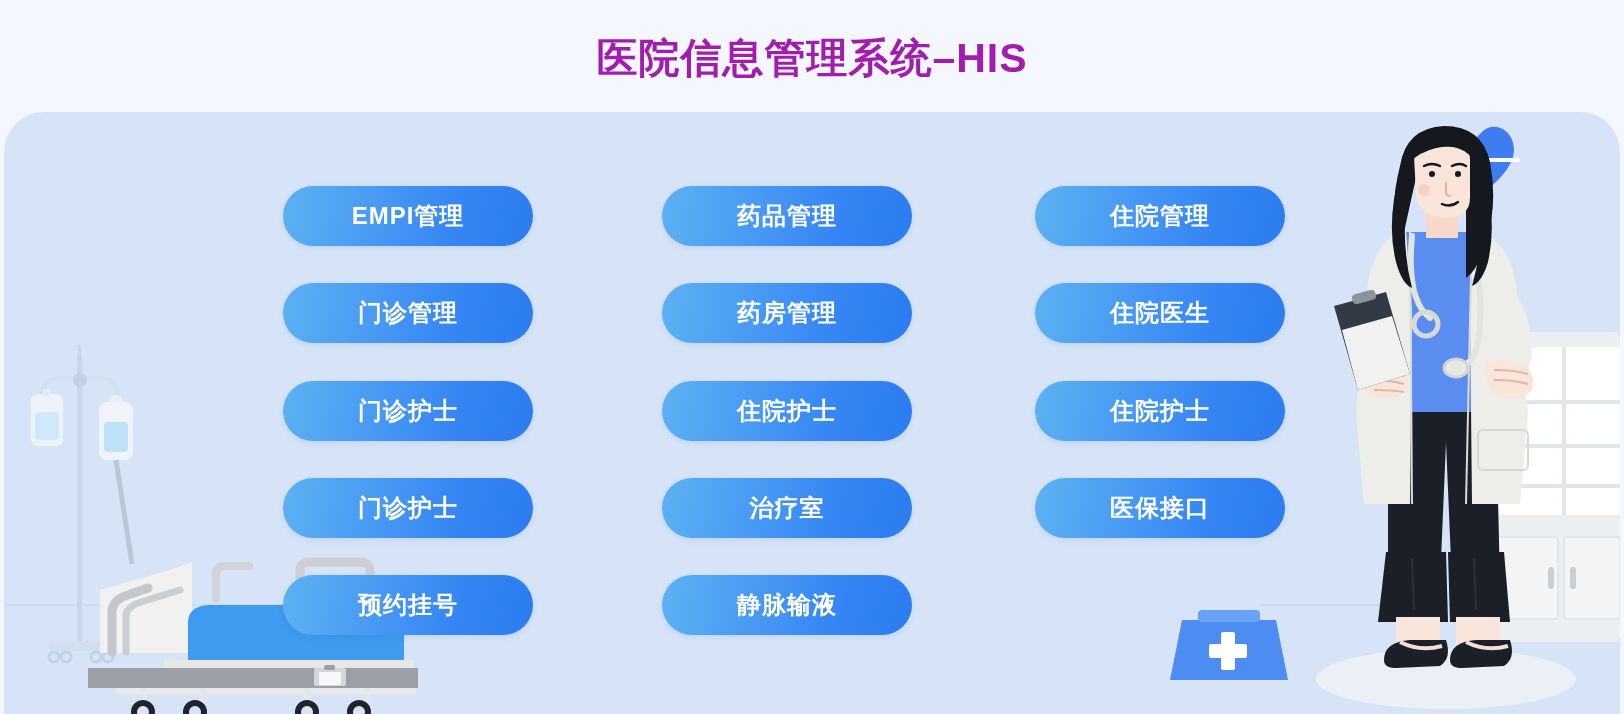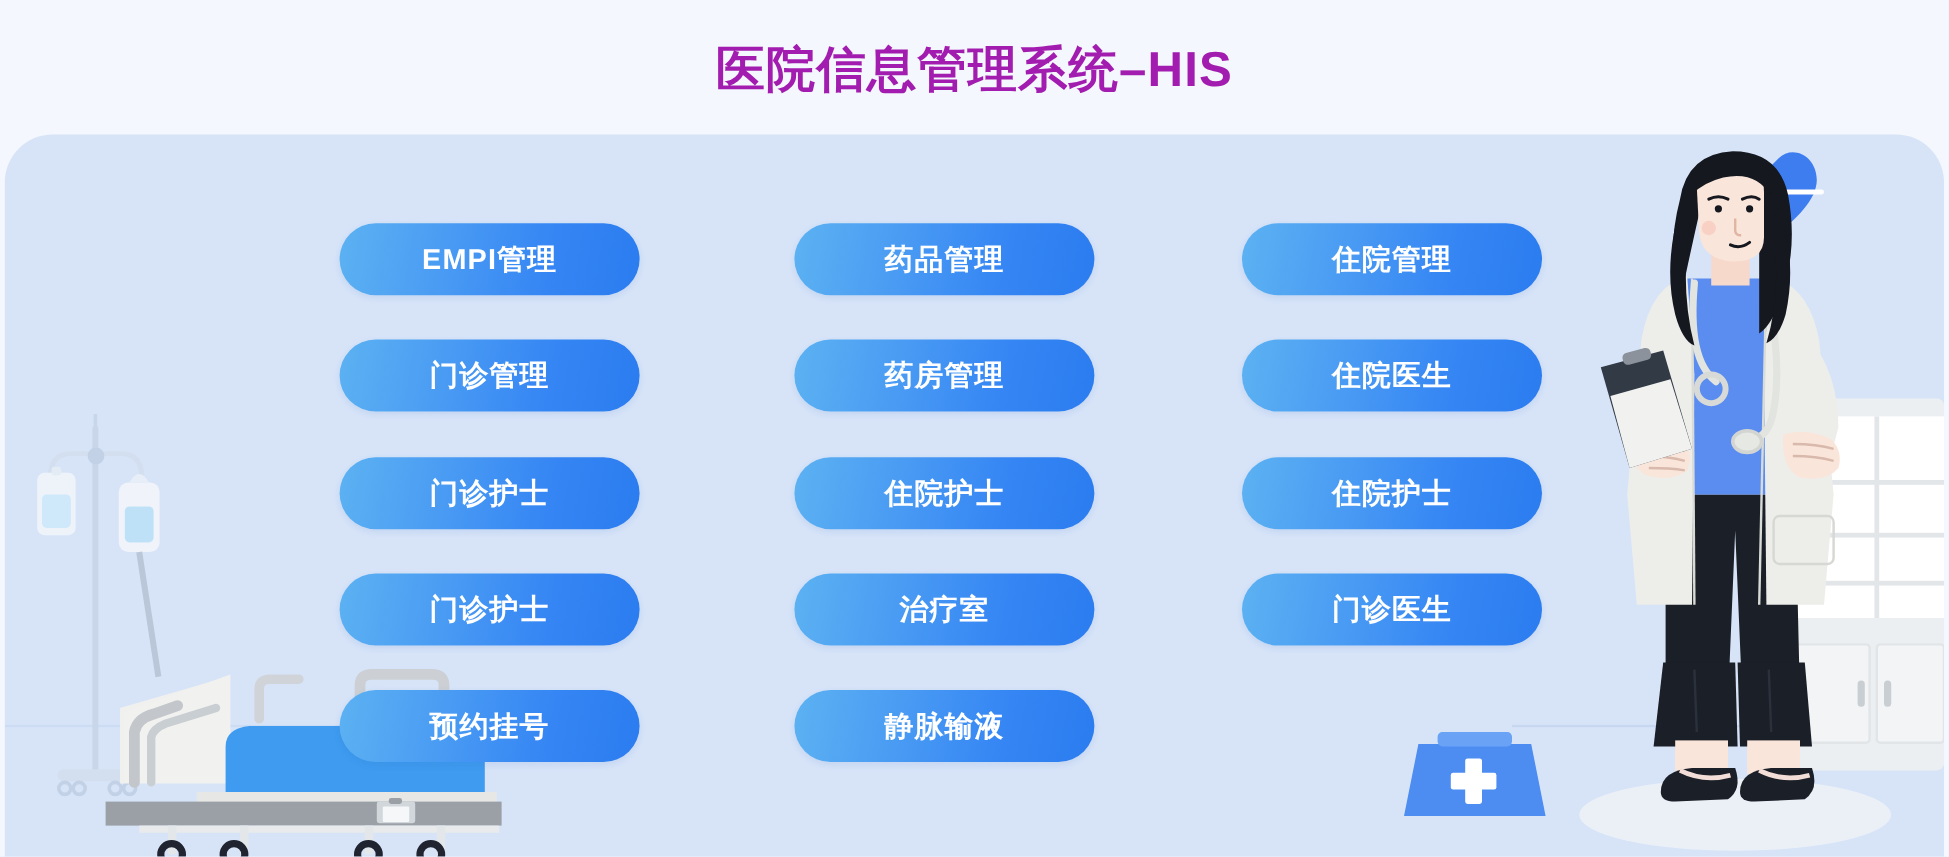--- a/index.html
+++ b/index.html
@@ -279,18 +279,18 @@
         <div class="btn r1">药房管理</div>
         <div class="btn r2">住院护士</div>
         <div class="btn r3">治疗室</div>
         <div class="btn r4">静脉输液</div>
       </div>
 
       <div class="col col-2">
         <div class="btn r0">住院管理</div>
         <div class="btn r1">住院医生</div>
         <div class="btn r2">住院护士</div>
-        <div class="btn r3">门诊医生</div>
+        <div class="btn r3">医保接口</div>
       </div>
 
     </div>
   </div>
 </div>
 
 </body></html>

